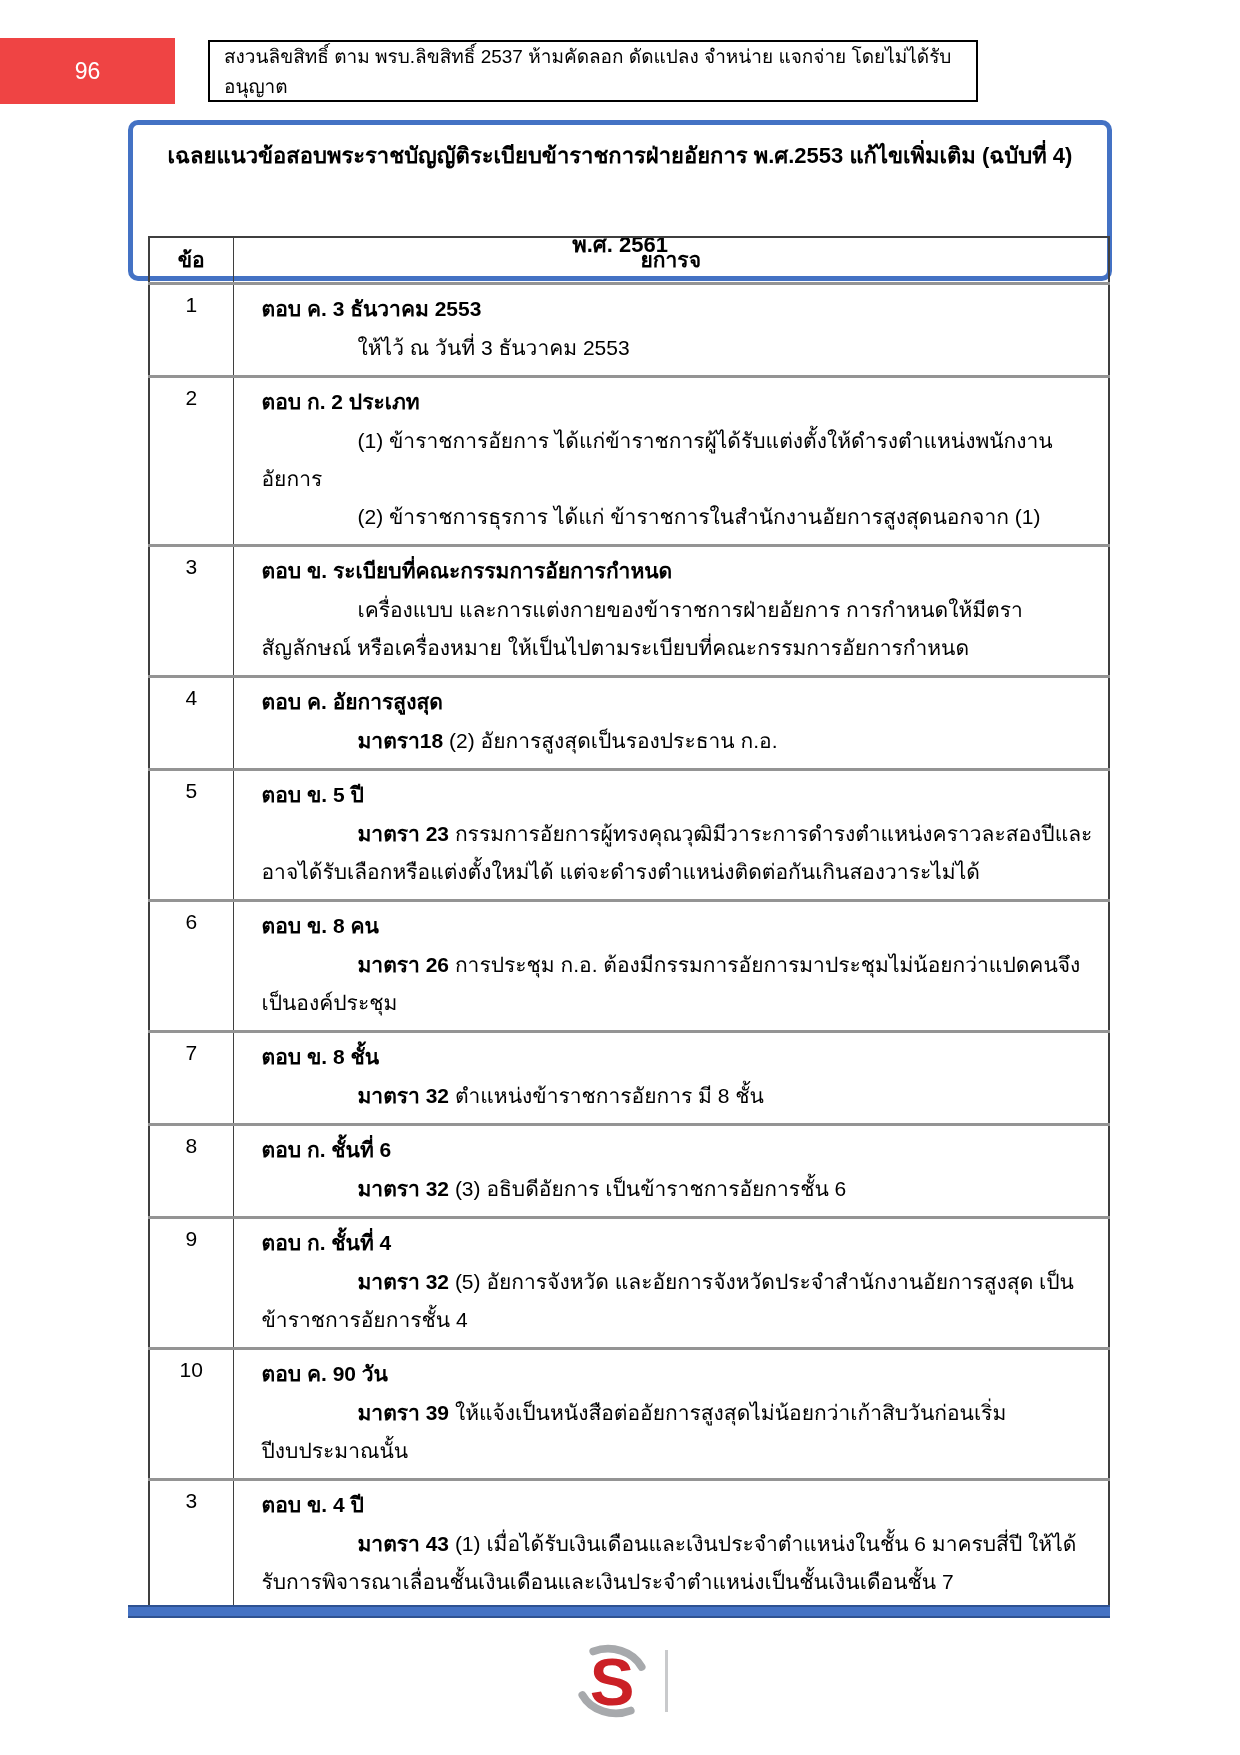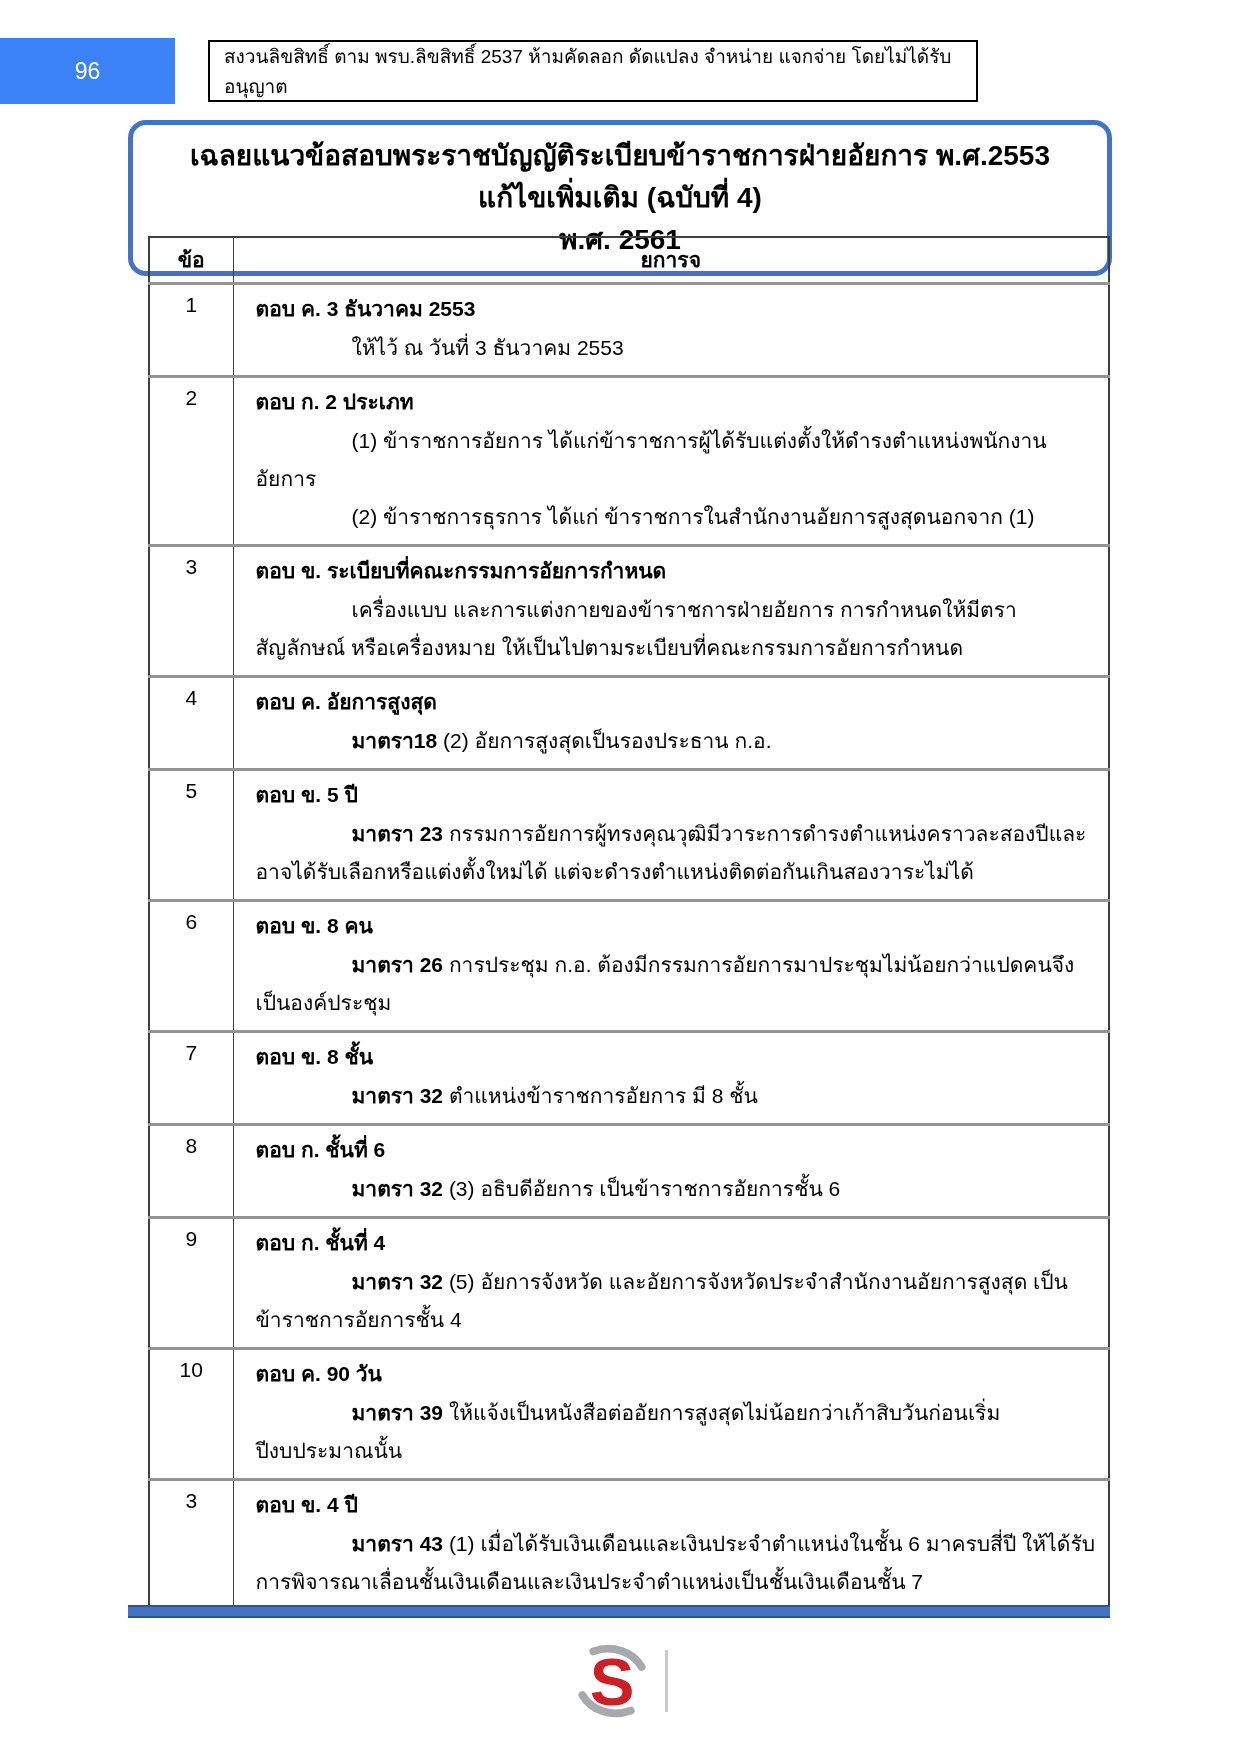--- a/index.html
+++ b/index.html
@@ -7,41 +7,42 @@
   body {
     width: 1240px; height: 1755px;
     position: relative;
     font-family: "Liberation Sans", "DejaVu Sans", sans-serif;
     color: #000;
   }
   
   .page-num-box {
     position: absolute; left: 0; top: 38px;
     width: 175px; height: 66px;
-    background: #3b82f6; color: #fff;
+    background: #ef4444; color: #fff;
     display: flex; align-items: center; justify-content: center;
     font-size: 23px;
   }
   .copyright-box {
     position: absolute; left: 208px; top: 40px;
     width: 770px; height: 62px;
     border: 2px solid #000;
     display: flex; align-items: center; justify-content: center;
     font-size: 19px; text-align: left; padding: 0 14px;
   }
   
   .title-box {
     position: absolute; left: 128px; top: 120px;
     width: 984px; min-height: 100px;
     border: 5px solid var(--accent, #4472C4);
-    border-radius: 18px;
+    border-radius: 10px;
     display: flex; flex-direction: column; align-items: center; justify-content: center;
     padding: 10px 24px;
-    font-weight: bold; font-size: 28px; text-align: center;
+    font-weight: bold; font-size: 22px; text-align: center;
     line-height: 42px;
+    gap: 47px;
   }
   
   .answer-table-wrap { position: absolute; left: 148px; top: 236px; width: 962px; }
   table.answer-table {
     width: 100%;
     border-collapse: collapse;
     border: 2px solid #3f3f3f;
     font-size: 21px;
   }
   .answer-table th, .answer-table td {
@@ -53,21 +54,21 @@
     font-weight: bold; text-align: center;
     height: 46px; vertical-align: middle;
     border-bottom: 3px solid #949494;
     font-size: 21px;
   }
   .answer-table tr.row td { border-top: 3px solid #949494; }
   .answer-table td.no {
     width: 84px; text-align: center;
     padding-top: 8px; font-size: 21px;
   }
-  .answer-table td.ans { padding: 4px 12px 8px 22px; margin-top: 8px; }
+  .answer-table td.ans { padding: 4px 12px 8px 28px; margin-top: 8px; }
   .answer-line { font-weight: bold; line-height: 40px; }
   .para { line-height: 38px; text-indent: 96px; }
   .para b { font-weight: bold; }
   
   .footer-bar {
     position: absolute; left: 128px; top: 1605px;
     width: 982px; height: 13px;
     background: var(--accent, #4472C4);
     border-top: 2px solid #2e5292;
     border-bottom: 2px solid #2e5292;

